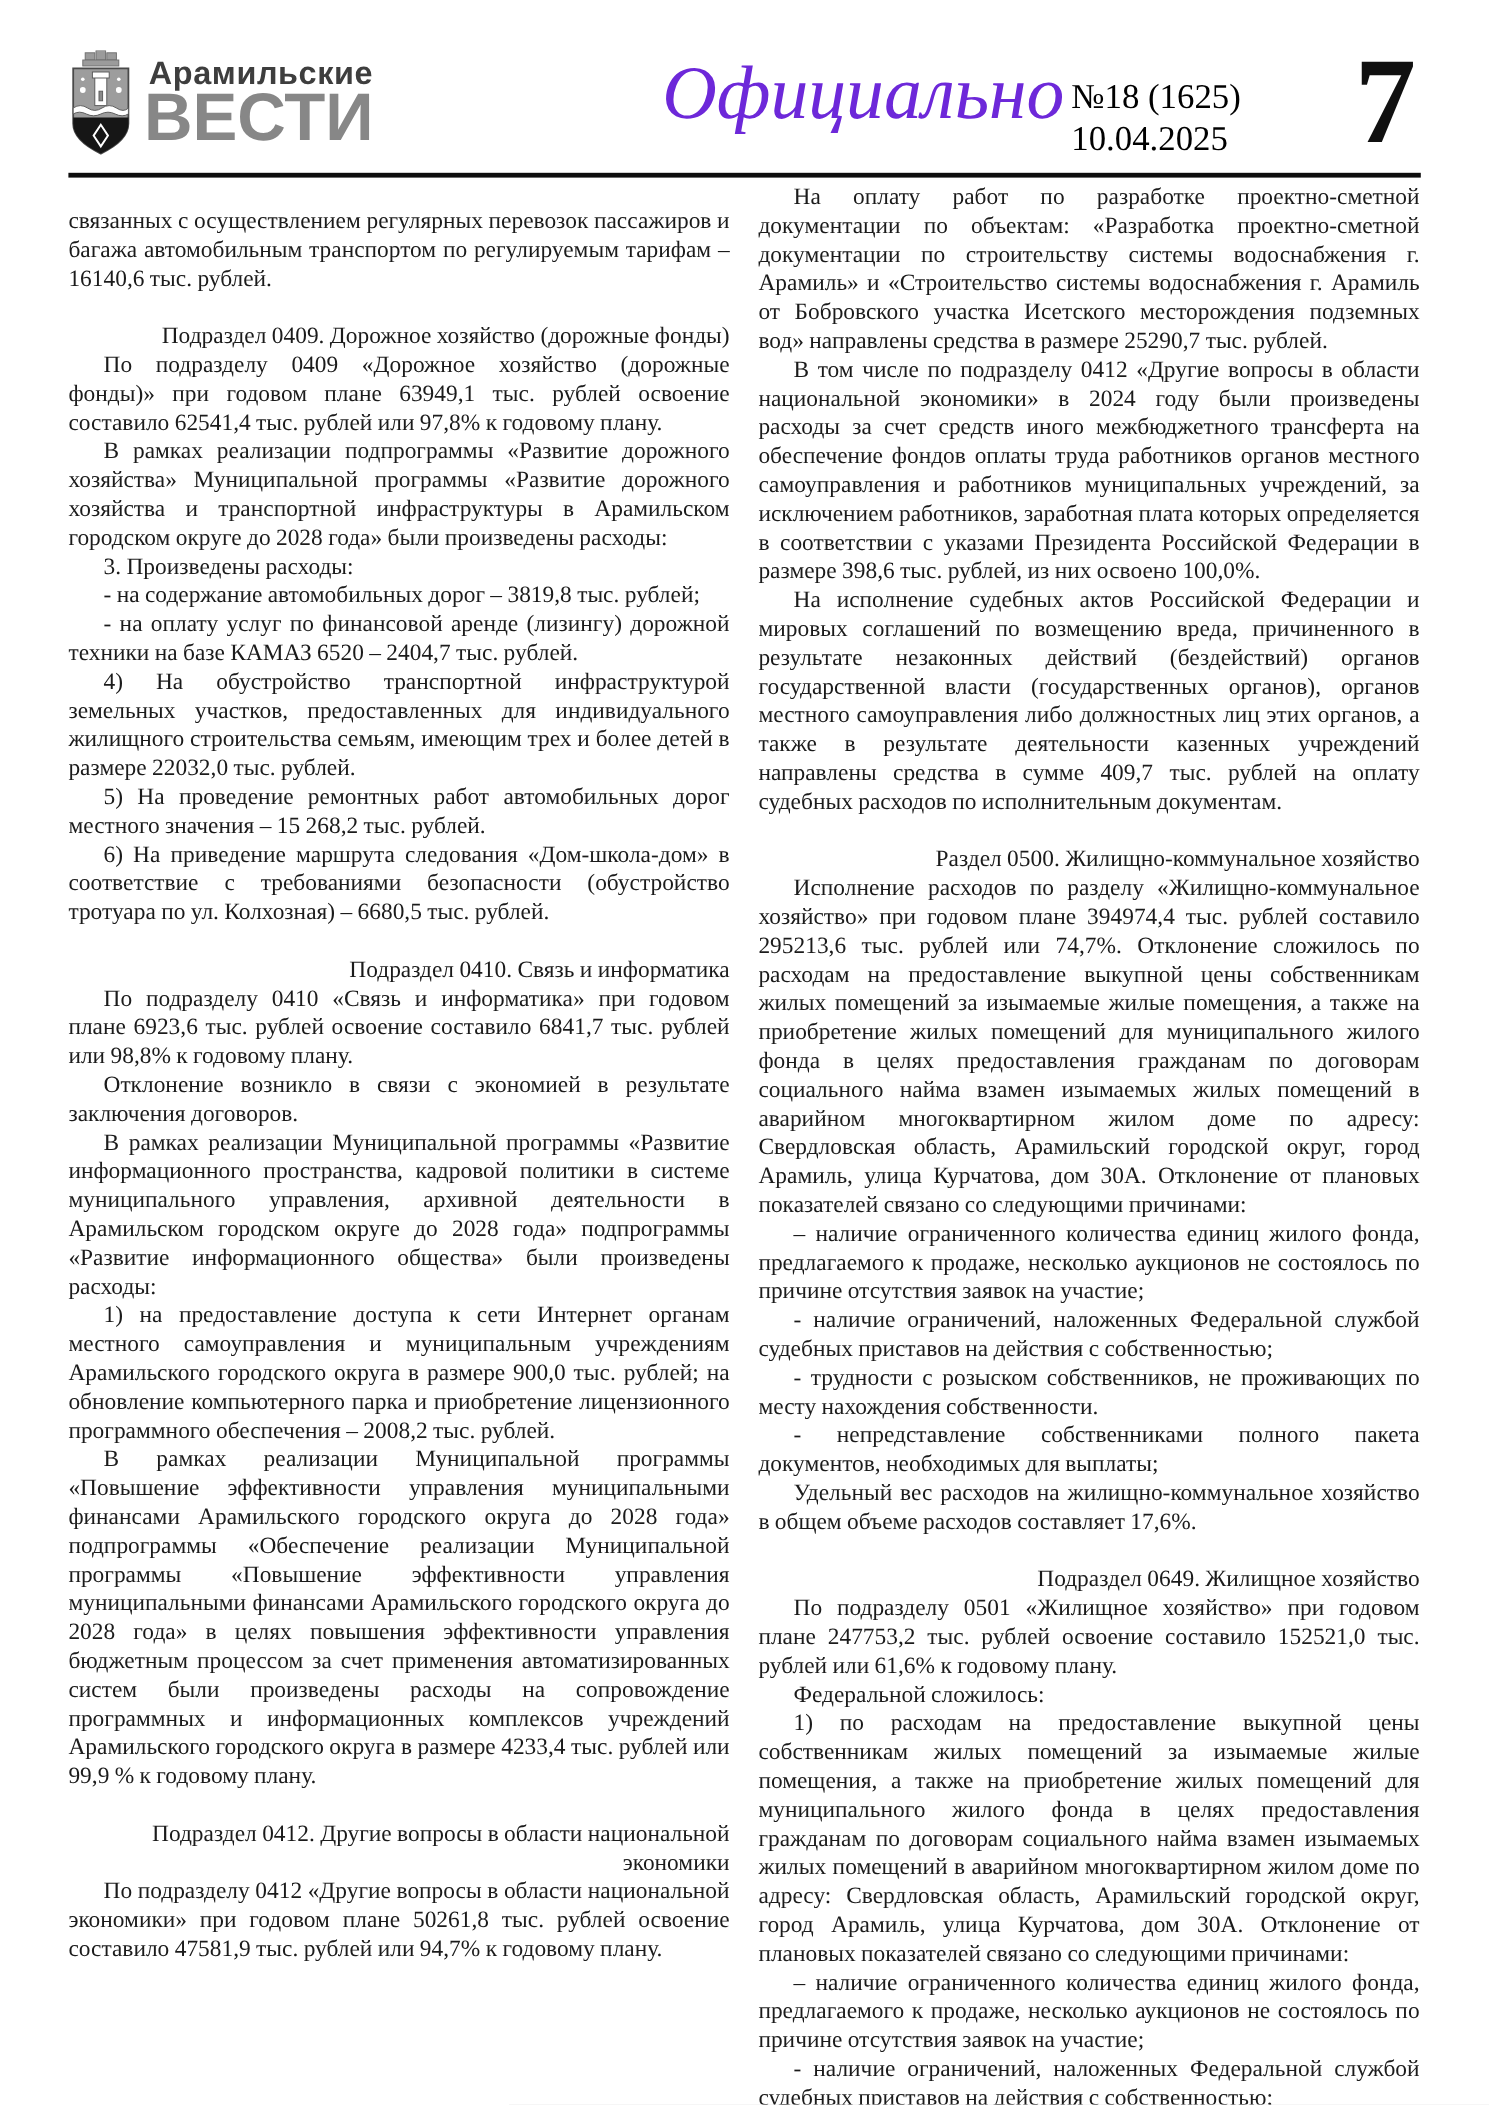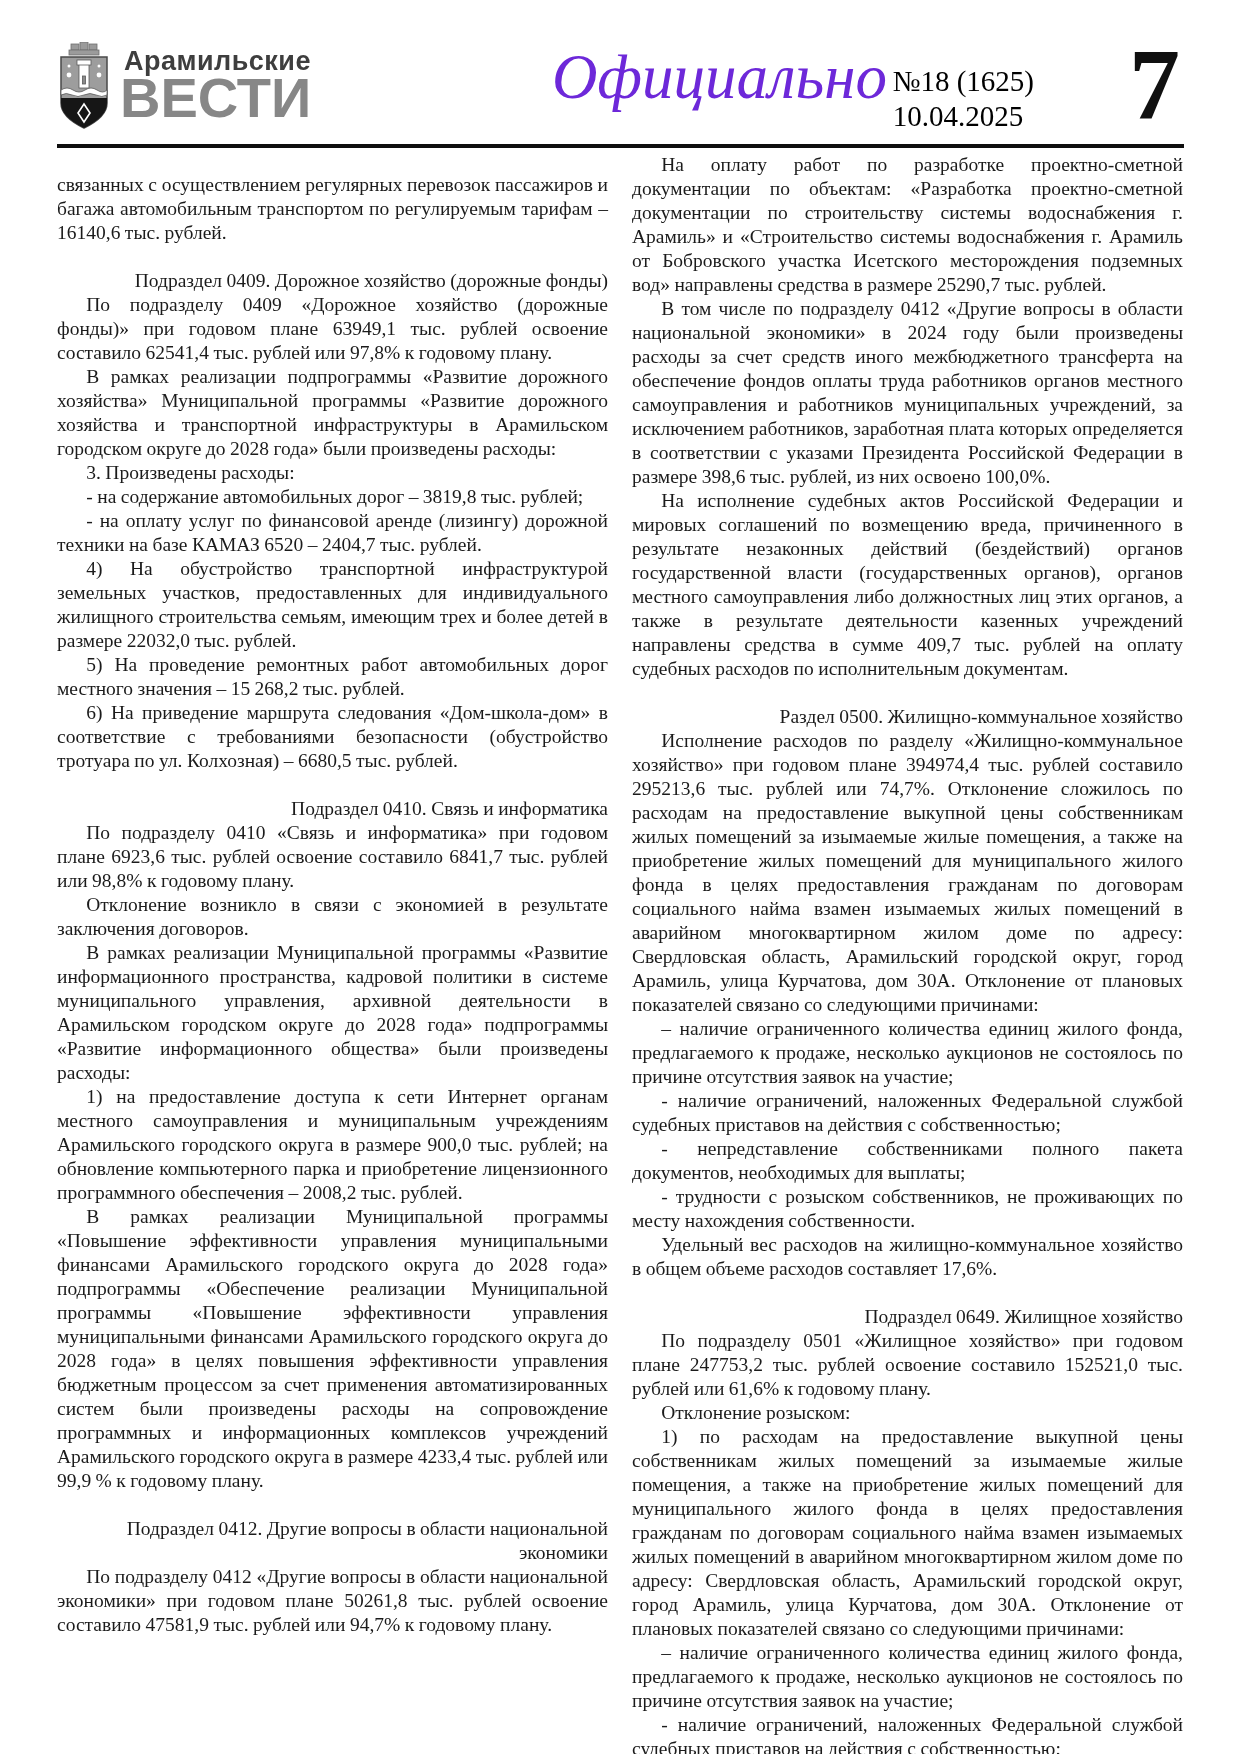--- a/index.html
+++ b/index.html
@@ -123,25 +123,25 @@
         <p class="para">По подразделу 0412 «Другие вопросы в области национальной экономики» при годовом плане 50261,8 тыс. рублей освоение составило 47581,9 тыс. рублей или 94,7% к годовому плану.</p>
       </div>
     <div class="col" id="col-right">
         <p class="para">На оплату работ по разработке проектно-сметной документации по объектам: «Разработка проектно-сметной документации по строительству системы водоснабжения г. Арамиль» и «Строительство системы водоснабжения г. Арамиль от Бобровского участка Исетского месторождения подземных вод» направлены средства в размере 25290,7 тыс. рублей.</p>
         <p class="para">В том числе по подразделу 0412 «Другие вопросы в области национальной экономики» в 2024 году были произведены расходы за счет средств иного межбюджетного трансферта на обеспечение фондов оплаты труда работников органов местного самоуправления и работников муниципальных учреждений, за исключением работников, заработная плата которых определяется в соответствии с указами Президента Российской Федерации в размере 398,6 тыс. рублей, из них освоено 100,0%.</p>
         <p class="para">На исполнение судебных актов Российской Федерации и мировых соглашений по возмещению вреда, причиненного в результате незаконных действий (бездействий) органов государственной власти (государственных органов), органов местного самоуправления либо должностных лиц этих органов, а также в результате деятельности казенных учреждений направлены средства в сумме 409,7 тыс. рублей на оплату судебных расходов по исполнительным документам.</p>
         <div class="subhead">Раздел 0500. Жилищно-коммунальное хозяйство</div>
         <p class="para">Исполнение расходов по разделу «Жилищно-коммунальное хозяйство» при годовом плане 394974,4 тыс. рублей составило 295213,6 тыс. рублей или 74,7%. Отклонение сложилось по расходам на предоставление выкупной цены собственникам жилых помещений за изымаемые жилые помещения, а также на приобретение жилых помещений для муниципального жилого фонда в целях предоставления гражданам по договорам социального найма взамен изымаемых жилых помещений в аварийном многоквартирном жилом доме по адресу: Свердловская область, Арамильский городской округ, город Арамиль, улица Курчатова, дом 30А.  Отклонение от плановых показателей связано со следующими причинами:</p>
         <p class="para">–  наличие ограниченного количества единиц жилого фонда, предлагаемого к продаже, несколько аукционов не состоялось по причине отсутствия заявок на участие;</p>
         <p class="para">- наличие ограничений, наложенных Федеральной службой судебных приставов на действия с собственностью;</p>
+        <p class="para">- трудности с розыском собственников, не проживающих по месту нахождения собственности.</p>
         <p class="para">- непредставление собственниками полного пакета документов, необходимых для выплаты;</p>
-        <p class="para">- трудности с розыском собственников, не проживающих по месту нахождения собственности.</p>
         <p class="para">Удельный вес расходов на жилищно-коммунальное хозяйство в общем объеме расходов составляет 17,6%.</p>
         <div class="subhead">Подраздел 0649. Жилищное хозяйство</div>
         <p class="para">По подразделу 0501 «Жилищное хозяйство» при годовом плане 247753,2 тыс. рублей освоение составило 152521,0 тыс. рублей или 61,6% к годовому плану.</p>
-        <p class="para">Отклонение розыском:</p>
+        <p class="para">Федеральной сложилось:</p>
         <p class="para">1) по расходам на предоставление выкупной цены собственникам жилых помещений за изымаемые жилые помещения, а также на приобретение жилых помещений для муниципального жилого фонда в целях предоставления гражданам по договорам социального найма взамен изымаемых жилых помещений в аварийном многоквартирном жилом доме по адресу: Свердловская область, Арамильский городской округ, город Арамиль, улица Курчатова, дом 30А.  Отклонение от плановых показателей связано со следующими причинами:</p>
         <p class="para">–  наличие ограниченного количества единиц жилого фонда, предлагаемого к продаже, несколько аукционов не состоялось по причине отсутствия заявок на участие;</p>
         <p class="para">- наличие ограничений, наложенных Федеральной службой судебных приставов на действия с собственностью;</p>
       </div>
   </div>
 
 </div>
 
 </body></html>

